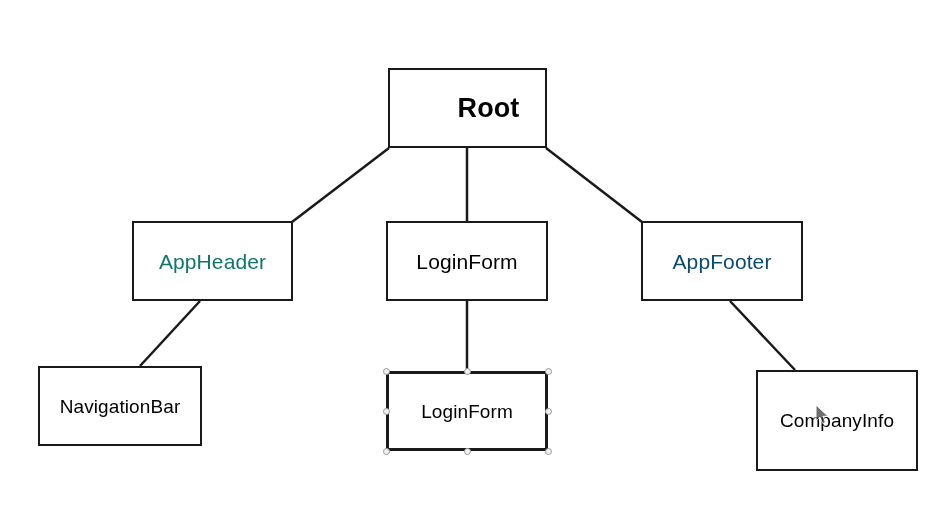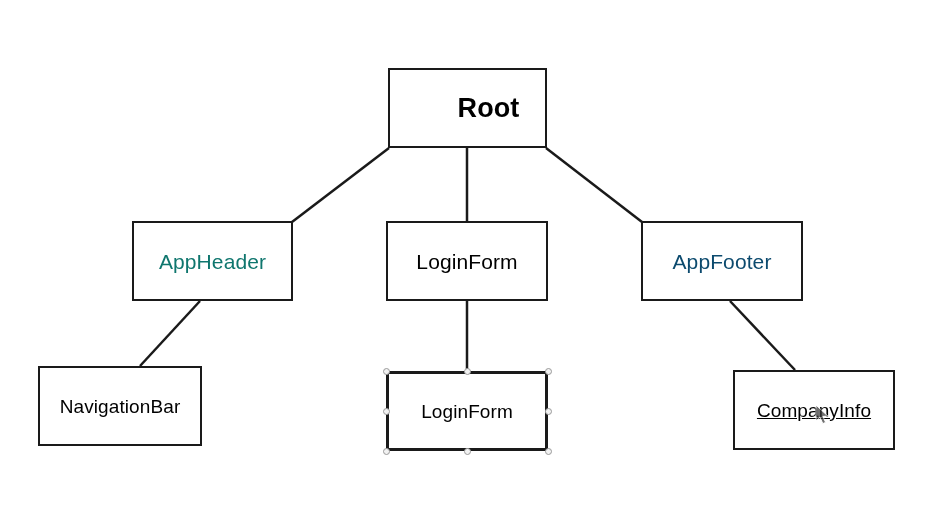--- a/index.html
+++ b/index.html
@@ -107,21 +107,21 @@
   <div class="node level1" style="left: 641px; top: 221px; width: 162px; height: 80px; border-color: rgb(26, 26, 26); color: #0c4a6e;">
     <span class="node-label">AppFooter</span>
   </div>
 
   <div class="node level2" style="left: 38px; top: 366px; width: 164px; height: 80px; border-color: rgb(26, 26, 26); color: rgb(0, 0, 0);">
     <span class="node-label">NavigationBar</span>
   </div>
   <div class="node level2 selected" style="left: 386px; top: 371px; width: 162px; height: 80px; border-color: rgb(26, 26, 26); color: rgb(0, 0, 0); text-align: center;">
     <span class="node-label">LoginForm</span>
   </div>
-  <div class="node level2" style="left: 733px; top: 370px; width: 162px; height: 80px; border-color: rgb(26, 26, 26); color: rgb(0, 0, 0); text-decoration: underline;">
+  <div class="node level2" style="left: 756px; top: 370px; width: 162px; height: 101px; border-color: rgb(26, 26, 26); color: rgb(0, 0, 0);">
     <span class="node-label">CompanyInfo</span>
   </div>
 
   <svg id="cursor" width="18" height="24" viewBox="0 0 18 24" style="left: 815px; top: 404px;">
     <path d="M1,1 L1,17 L5,13.4 L7.8,19.6 L10.6,18.4 L7.9,12.4 L13,12.2 Z" fill="#3a3a3a" stroke="#ffffff" stroke-width="1"></path>
   </svg>
 
 <div class="handle" style="left: 386px; top: 371px; background: rgb(242, 242, 242);"></div>
     <div class="handle" style="left: 467px; top: 371px; background: rgb(242, 242, 242);"></div>
     <div class="handle" style="left: 548px; top: 371px; background: rgb(242, 242, 242);"></div>

